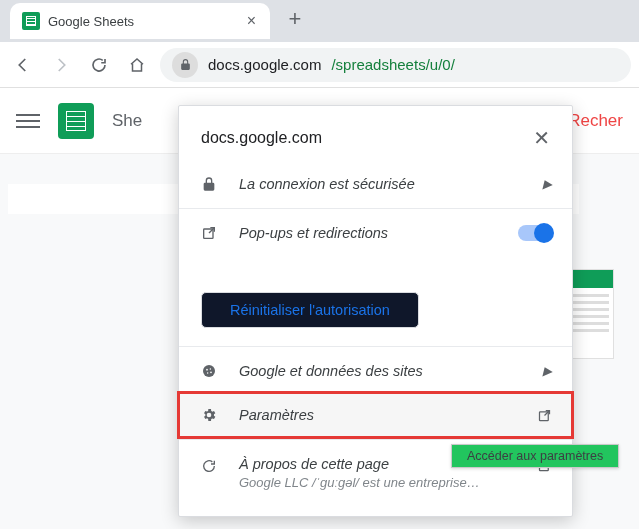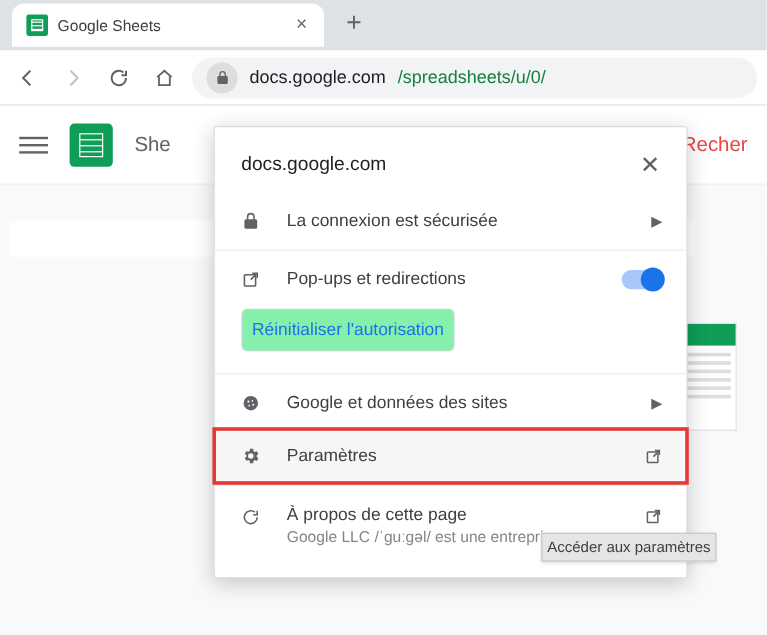--- a/index.html
+++ b/index.html
@@ -40,41 +40,41 @@
   .content .thumb::before { content:""; position:absolute; left:0; right:0; top:0; height:18px; background:#0f9d58; }
   .content .thumb .lines { position:absolute; left:4px; right:4px; top:24px; }
   .content .thumb .lines span { display:block; height:3px; background:#ddd; margin-bottom:4px; }
 
   
   .popup { position:absolute; left:178px; top:105px; width:395px; background:#fff; border:1px solid #dadce0; box-shadow:0 4px 18px rgba(0,0,0,.2); border-radius:2px; padding-bottom:12px; }
   .popup-head { display:flex; align-items:center; padding:18px 18px 10px 22px; }
   .popup-host { font-size:16px; color:#202124; flex:1; }
   .popup-close { font-size:20px; color:#5f6368; line-height:1; cursor:pointer; padding:4px; }
 
-  .row { display:flex; align-items:center; padding:14px 20px 14px 22px; gap:18px; font-size:14.5px; color:#3c4043; }
+  .row { display:flex; align-items:center; padding:14px 20px 14px 22px; gap:18px; font-size:14.5px; color:#3c4043;font-style:italic; }
   .row.click { cursor:pointer; }
   .row .ico { width:20px; text-align:center; color:#5f6368; flex-shrink:0; }
   .row .label { flex:1; }
   .row .chev { color:#5f6368; font-size:12px; }
   .row .ext { color:#5f6368; }
 
   .divider { height:1px; background:#e8eaed; margin:2px 0; }
 
   .toggle { width:34px; height:16px; background:#a8c7fa; border-radius:10px; position:relative; cursor:pointer; }
   .toggle::after { content:""; position:absolute; right:-2px; top:-2px; width:20px; height:20px; background:#1a73e8; border-radius:50%; }
 
   .reset-area { padding:2px 22px 16px; }
-  .reset-btn { border:1px solid #dadce0; background:#86efac; color:#1a73e8; font-size:14.5px; padding:9px 8px; border-radius:5px; cursor:pointer; }
+  .reset-btn { border:1px solid #dadce0; background:#0f172a; color:#1a73e8; font-size:14.5px; padding:9px 28px; border-radius:5px; cursor:pointer;margin-top:35px; }
 
   .row.highlight { outline:3px solid #e53935; outline-offset:-1px; background:#f6f6f6; }
 
   .about-sub { font-size:13px; color:#80868b; margin-top:3px; white-space:nowrap; overflow:hidden; text-overflow:ellipsis; }
 
   
-  .tooltip { position:absolute; left:451px; top:444px; background:#e5e5e5; border:1px solid #c9c9c9; font-size:12.5px; padding:4px 4px; color:#3c4043; box-shadow:0 1px 3px rgba(0,0,0,.15); white-space:nowrap; }
+  .tooltip { position:absolute; left:451px; top:444px; background:#22c55e; border:1px solid #c9c9c9; font-size:12.5px; padding:4px 15px; color:#3c4043; box-shadow:0 1px 3px rgba(0,0,0,.15); white-space:nowrap; }
 
   svg { display:block; }
 </style>
 </head>
 <body>
 
 <div class="tabstrip">
   <div class="tab">
     <span class="sheets-ico"></span>
     <span class="tab-title">Google Sheets</span>

